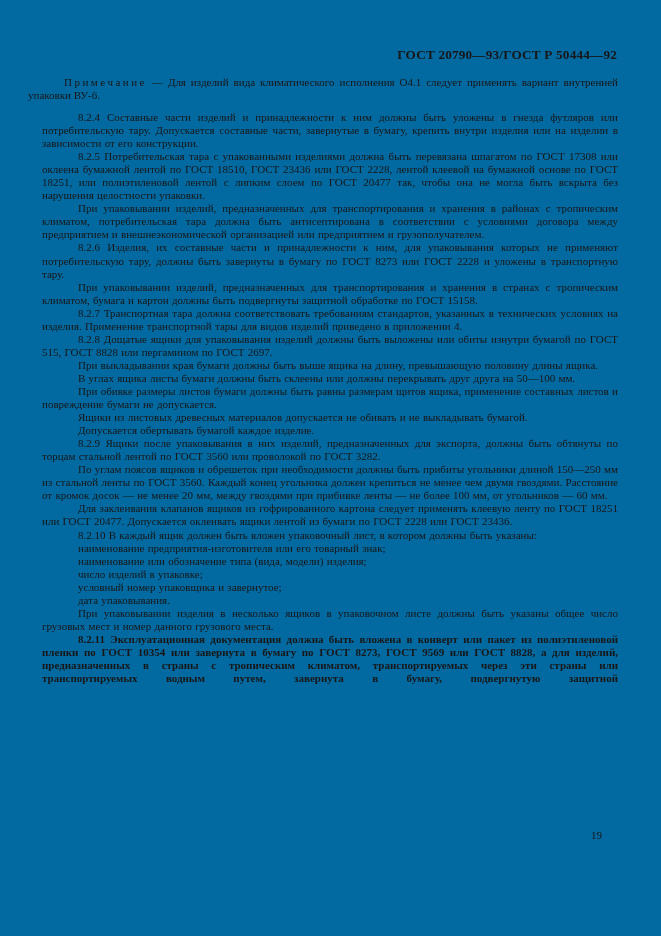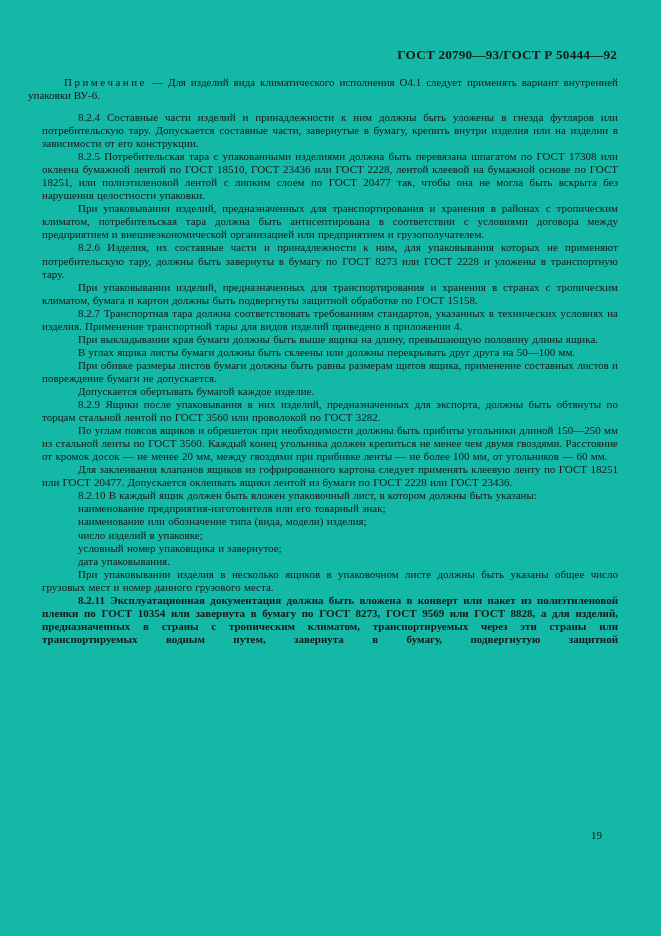--- a/index.html
+++ b/index.html
@@ -5,21 +5,21 @@
   html, body {
     margin: 0;
     padding: 0;
     background: #e9e9e9;
   }
   .page {
     position: relative;
     width: 661px;
     height: 936px;
     margin: 0 auto;
-    background: #14b8a6;
+    background: #0369a1;
     font-family: "Liberation Serif", serif;
     color: #171717;
     overflow: hidden;
     box-sizing: border-box;
   }
   .running-header {
     position: absolute;
     top: 47px;
     left: 42px;
     right: 44px;
@@ -79,23 +79,25 @@
     <span>— Для изделий вида климатического исполнения О4.1 следует применять вариант внутренней упаковки ВУ-6.</span>
   </div>
 
   <div class="body-text">
     <p>8.2.4 Составные части изделий и принадлежности к ним должны быть уложены в гнезда футляров или потребительскую тару. Допускается составные части, завернутые в бумагу, крепить внутри изделия или на изделии в зависимости от его конструкции.</p>
     <p>8.2.5 Потребительская тара с упакованными изделиями должна быть перевязана шпагатом по ГОСТ 17308 или оклеена бумажной лентой по ГОСТ 18510, ГОСТ 23436 или ГОСТ 2228, лентой клеевой на бумажной основе по ГОСТ 18251, или полиэтиленовой лентой с липким слоем по ГОСТ 20477 так, чтобы она не могла быть вскрыта без нарушения целостности упаковки.</p>
     <p>При упаковывании изделий, предназначенных для транспортирования и хранения в районах с тропическим климатом, потребительская тара должна быть антисептирована в соответствии с условиями договора между предприятием и внешнеэкономической организацией или предприятием и грузополучателем.</p>
     <p>8.2.6 Изделия, их составные части и принадлежности к ним, для упаковывания которых не применяют потребительскую тару, должны быть завернуты в бумагу по ГОСТ 8273 или ГОСТ 2228 и уложены в транспортную тару.</p>
     <p>При упаковывании изделий, предназначенных для транспортирования и хранения в странах с тропическим климатом, бумага и картон должны быть подвергнуты защитной обработке по ГОСТ 15158.</p>
     <p>8.2.7 Транспортная тара должна соответствовать требованиям стандартов, указанных в технических условиях на изделия. Применение транспортной тары для видов изделий приведено в приложении 4.</p>
+    <p>8.2.8 Дощатые ящики для упаковывания изделий должны быть выложены или обиты изнутри бумагой по ГОСТ 515, ГОСТ 8828 или пергамином по ГОСТ 2697.</p>
     <p>При выкладывании края бумаги должны быть выше ящика на длину, превышающую половину длины ящика.</p>
     <p>В углах ящика листы бумаги должны быть склеены или должны перекрывать друг друга на 50—100 мм.</p>
     <p>При обивке размеры листов бумаги должны быть равны размерам щитов ящика, применение составных листов и повреждение бумаги не допускается.</p>
+    <p>Ящики из листовых древесных материалов допускается не обивать и не выкладывать бумагой.</p>
     <p>Допускается обертывать бумагой каждое изделие.</p>
     <p>8.2.9 Ящики после упаковывания в них изделий, предназначенных для экспорта, должны быть обтянуты по торцам стальной лентой по ГОСТ 3560 или проволокой по ГОСТ 3282.</p>
     <p>По углам поясов ящиков и обрешеток при необходимости должны быть прибиты угольники длиной 150—250 мм из стальной ленты по ГОСТ 3560. Каждый конец угольника должен крепиться не менее чем двумя гвоздями. Расстояние от кромок досок — не менее 20 мм, между гвоздями при прибивке ленты — не более 100 мм, от угольников — 60 мм.</p>
     <p>Для заклеивания клапанов ящиков из гофрированного картона следует применять клеевую ленту по ГОСТ 18251 или ГОСТ 20477. Допускается оклеивать ящики лентой из бумаги по ГОСТ 2228 или ГОСТ 23436.</p>
     <p>8.2.10 В каждый ящик должен быть вложен упаковочный лист, в котором должны быть указаны:</p>
     <p>наименование предприятия-изготовителя или его товарный знак;</p>
     <p>наименование или обозначение типа (вида, модели) изделия;</p>
     <p>число изделий в упаковке;</p>
     <p>условный номер упаковщика и завернутое;</p>
     <p>дата упаковывания.</p>

